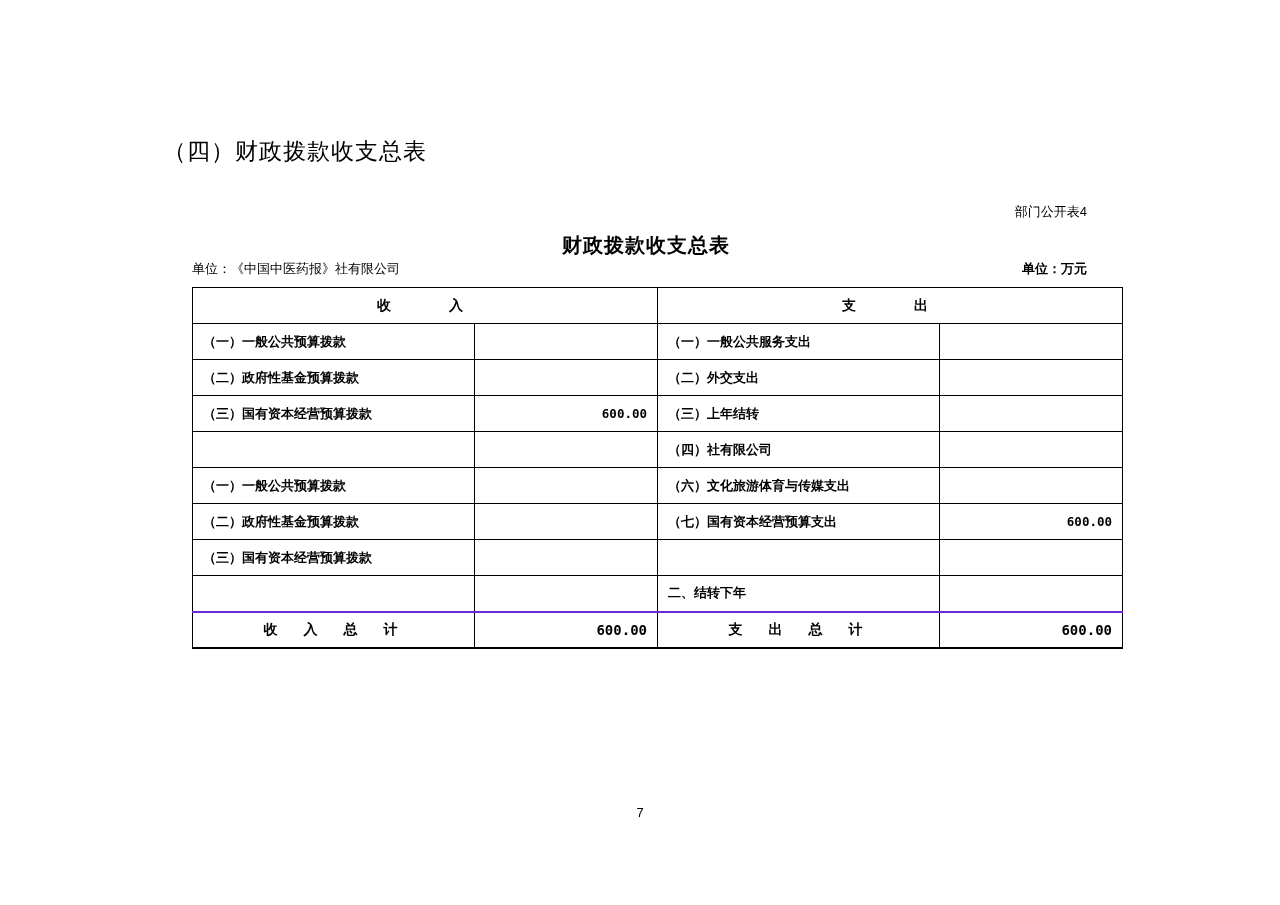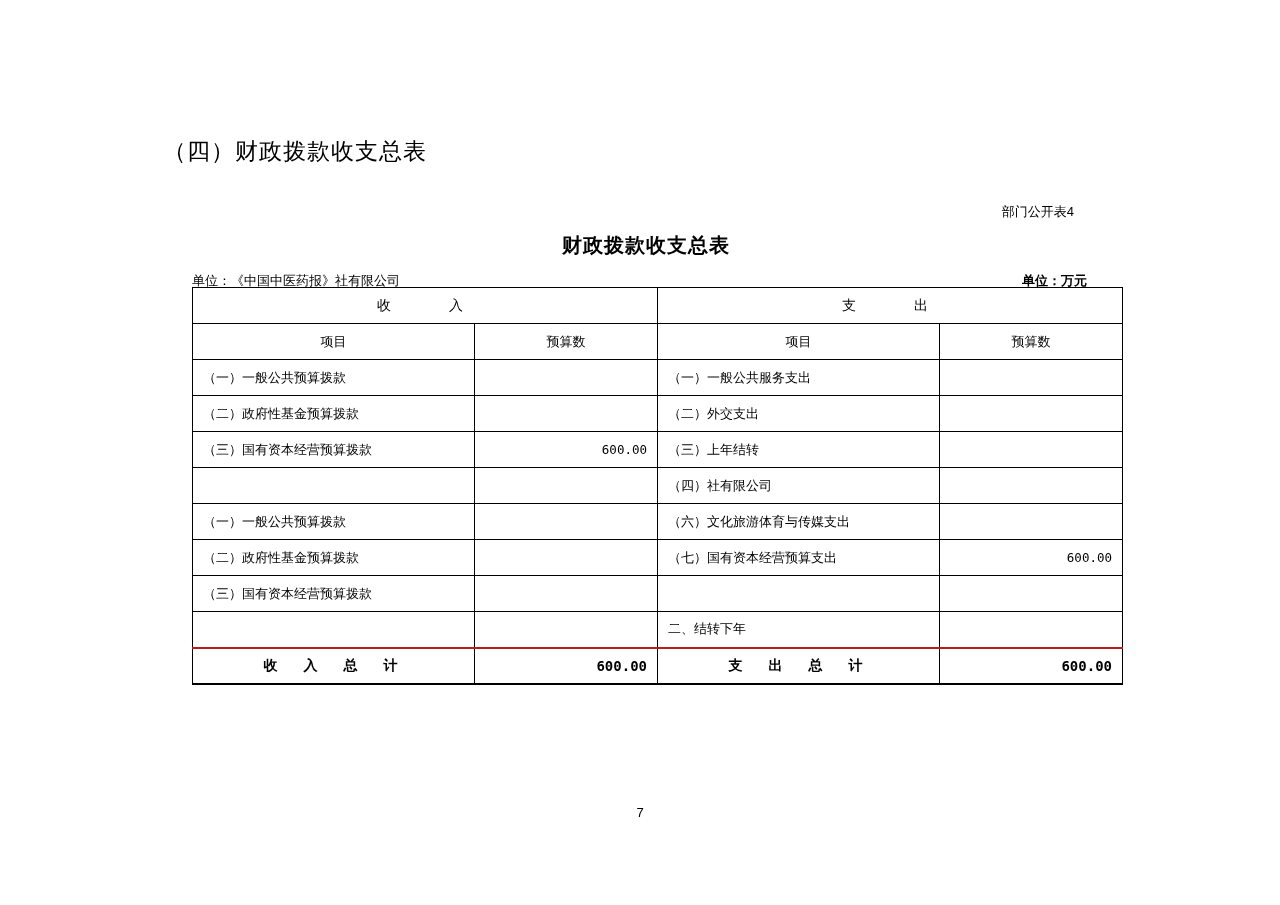--- a/index.html
+++ b/index.html
@@ -25,42 +25,42 @@
     position: absolute;
     left: 163px;
     top: 136px;
     font-size: 23px;
     font-family: "DejaVu Serif", "Liberation Serif", serif;
     letter-spacing: 1px;
     white-space: nowrap;
   }
   .form-code {
     position: absolute;
-    right: 206px;
+    right: 193px;
     top: 203px;
     font-size: 13px;
     font-family: "Liberation Sans", sans-serif;
     white-space: nowrap;
   }
   .table-title {
     position: absolute;
     left: 12px;
     right: 0;
     top: 232px;
     text-align: center;
     font-size: 20px;
     font-weight: bold;
     font-family: "DejaVu Serif", "Liberation Serif", serif;
     letter-spacing: 1px;
   }
   .meta-row {
     position: absolute;
     left: 192px;
     right: 193px;
-    top: 272px;
+    top: 260px;
     height: 18px;
     font-size: 13px;
     font-family: "Liberation Sans", sans-serif;
   }
   .meta-left {
     position: absolute;
     left: 0;
     top: 0;
     white-space: nowrap;
   }
@@ -80,20 +80,21 @@
     table-layout: fixed;
     font-size: 13px;
     font-family: "Liberation Sans", sans-serif;
   }
   table.budget td {
     border: 1px solid #000000;
     height: 36px;
     padding: 0 10px;
     vertical-align: middle;
     box-sizing: border-box;
+    font-weight: bold;
   }
   col.c-item { width: 282px; }
   col.c-num  { width: 183px; }
   .group-head {
     text-align: center;
     letter-spacing: 10px;
     font-size: 14px;
     height: 40px;
   }
   .col-head {
@@ -113,21 +114,21 @@
     font-size: 14px;
   }
   .total-num {
     text-align: right;
     font-weight: bold;
     font-family: "DejaVu Sans Mono", "Liberation Mono", monospace;
     font-size: 14px;
     padding-right: 12px;
   }
   tr.total-row td {
-    border-top: 2px solid #b91c1c;
+    border-top: 2px solid #6d28d9;
     border-bottom: 2px solid #000;
   }
   .page-number {
     position: absolute;
     left: 0;
     right: 0;
     top: 805px;
     text-align: center;
     font-size: 13px;
     font-family: "Liberation Sans", sans-serif;
@@ -154,26 +155,20 @@
       <col class="c-item">
         <col class="c-num">
         <col class="c-item">
         <col class="c-num">
     </colgroup>
     <tbody>
       <tr>
         <td class="group-head" colspan="2">收　　入</td>
         <td class="group-head" colspan="2">支　　出</td>
       </tr>
-      <tr>
-        <td class="col-head">项目</td>
-        <td class="col-head">预算数</td>
-        <td class="col-head">项目</td>
-        <td class="col-head">预算数</td>
-      </tr>
 
       <tr>
         <td>（一）一般公共预算拨款</td>
         <td class="num"></td>
         <td>（一）一般公共服务支出</td>
         <td class="num"></td>
       </tr>
       <tr>
         <td>（二）政府性基金预算拨款</td>
         <td class="num"></td>

